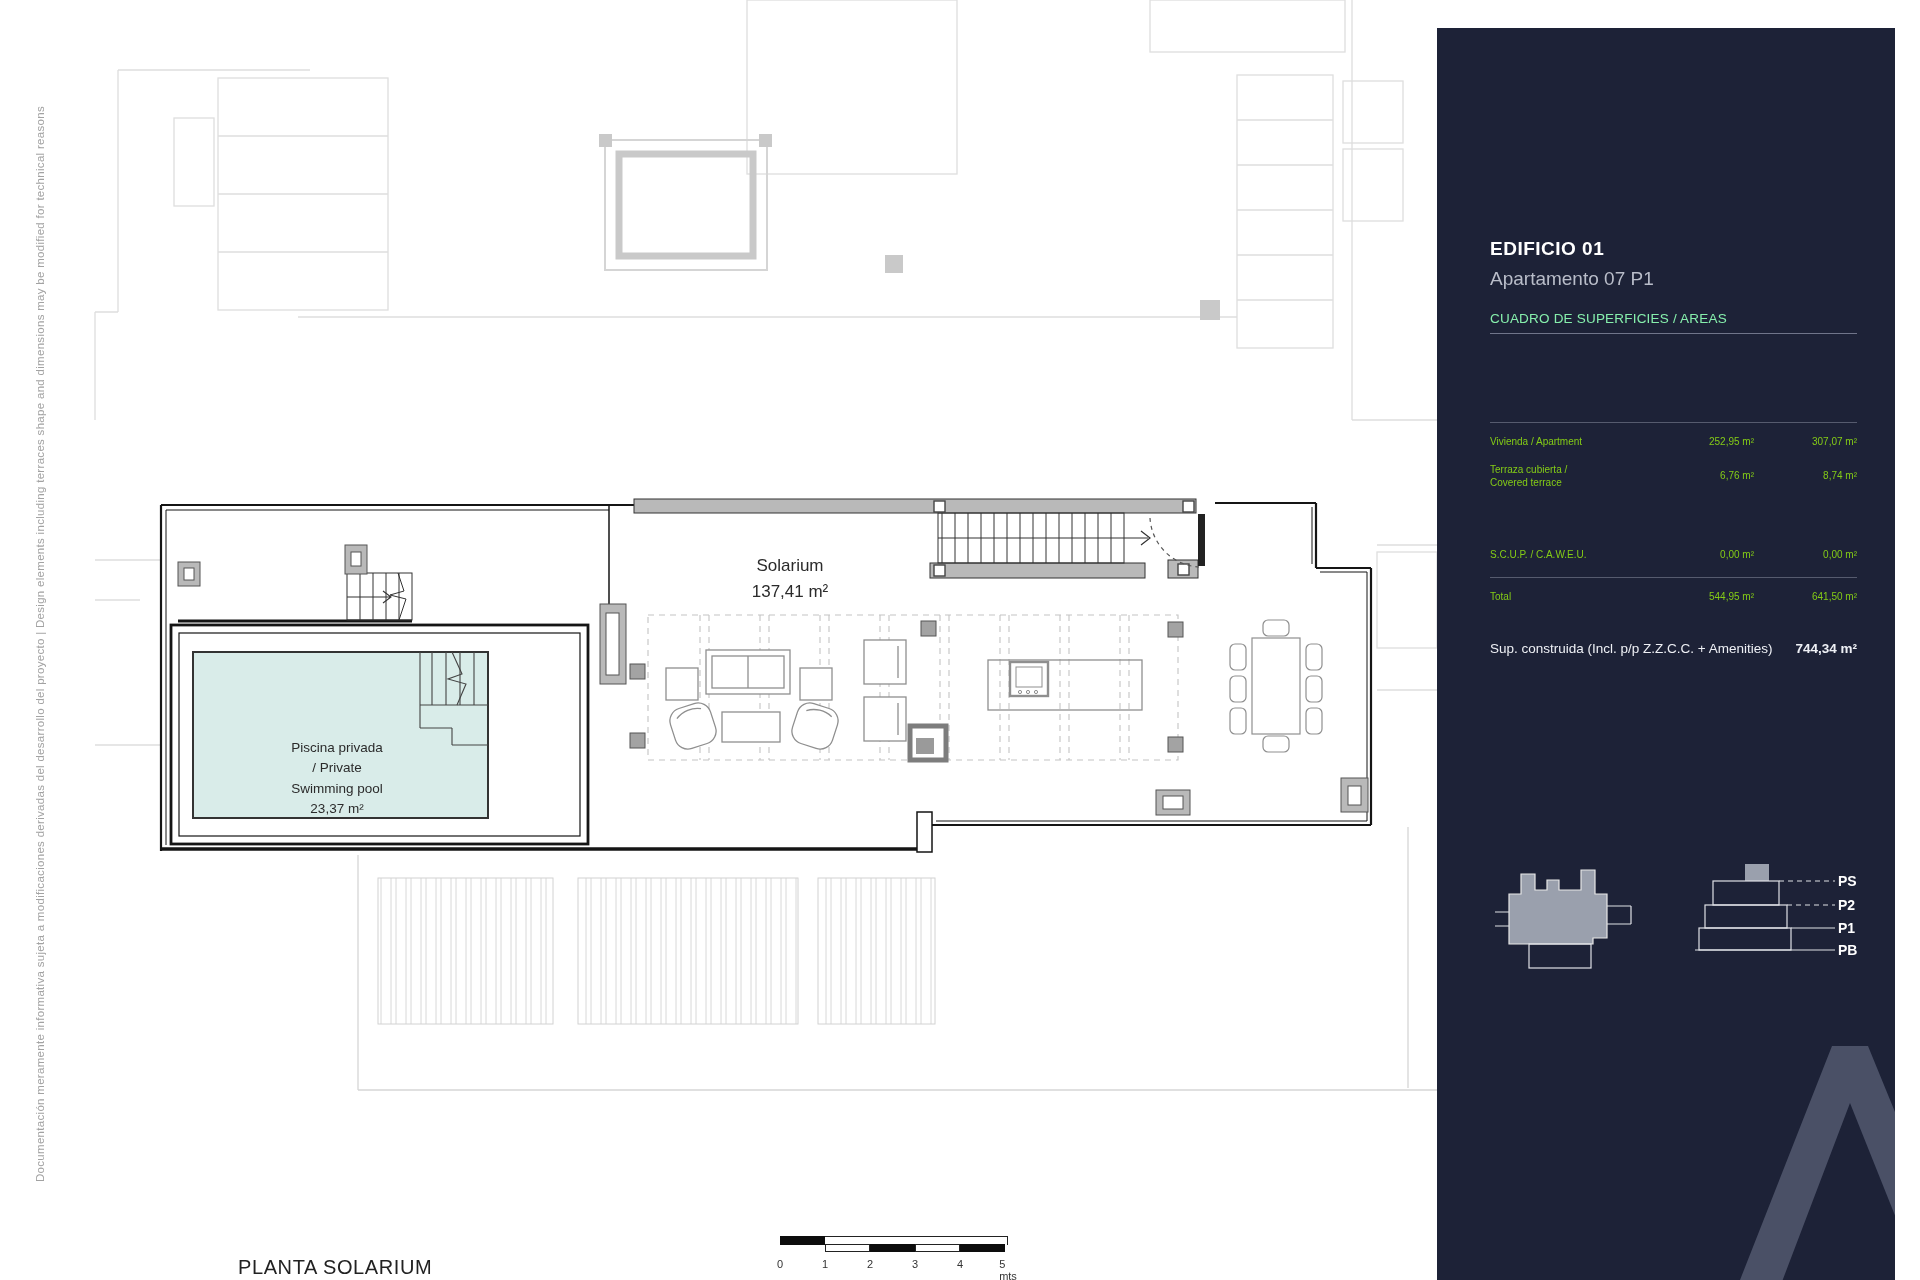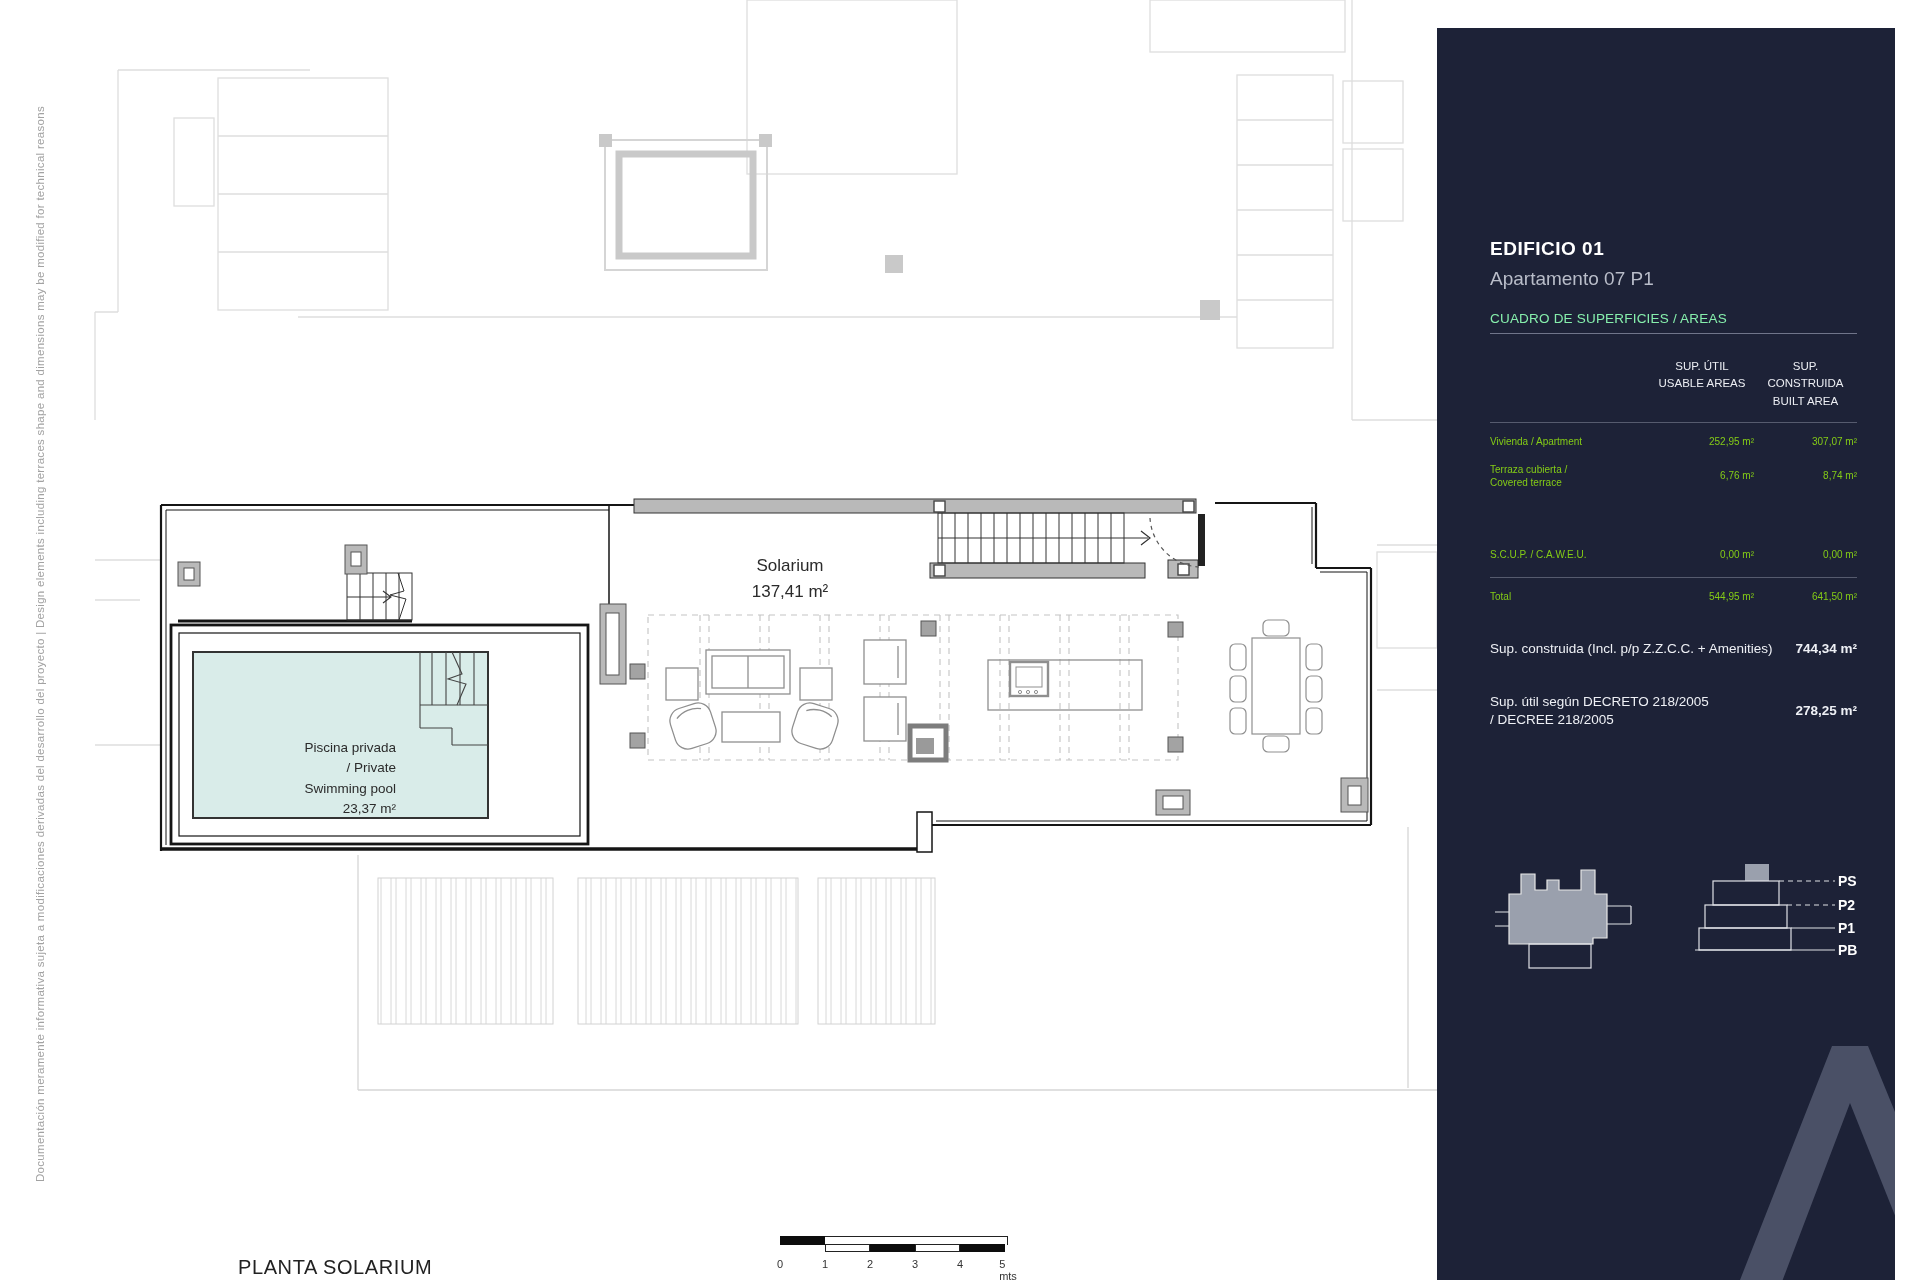--- a/index.html
+++ b/index.html
@@ -15,21 +15,21 @@
     writing-mode:vertical-rl;transform:rotate(180deg);
     font-size:11.5px;color:#a2a2a2;letter-spacing:.3px;white-space:nowrap;}
 
   
   .plansvg{position:absolute;left:0;top:0;}
 
   
   .pre{white-space:pre-line;}
   .solarium-label{position:absolute;left:728px;top:553px;width:124px;text-align:center;
     font-size:17px;line-height:1.5;color:#2b2b2b;}
-  .pool-label{position:absolute;left:278px;top:738px;width:118px;text-align:right;
+  .pool-label{position:absolute;left:278px;top:738px;width:118px;text-align:center;
     font-size:13.5px;line-height:1.5;color:#2b2b2b;}
   .plan-title{position:absolute;left:238px;top:1256px;font-size:20px;letter-spacing:.6px;color:#222;}
 
   
   .scalebar{position:absolute;left:780px;top:1236px;width:228px;height:40px;}
   .sb-row1{position:absolute;left:0;top:0;width:228px;height:8px;border-top:1px solid #222;}
   .sb-row1 .blk{position:absolute;left:0;top:-1px;width:45px;height:9px;background:#0d0d0d;}
   .sb-tick{position:absolute;right:0;top:-1px;width:1px;height:9px;background:#222;}
   .sb-row2{position:absolute;left:45px;top:8px;width:180px;height:8px;}
   .sb-row2 span{position:absolute;top:0;height:8px;width:45px;}
@@ -258,27 +258,20 @@
       <span style="left:228px">5 mts</span>
     </div>
   </div>
 
   <aside class="sidebar">
     <div class="sb-building">EDIFICIO 01</div>
     <div class="sb-apartment">Apartamento 07 P1</div>
     <div class="sb-section">CUADRO DE SUPERFICIES / AREAS</div>
     <div class="rule" style="top:305px"></div>
 
-    <div class="thead">
-      <div></div>
-      <div class="pre">SUP. ÚTIL
-USABLE AREAS</div>
-      <div class="pre">SUP. CONSTRUIDA
-BUILT AREA</div>
-    </div>
     <div class="rule2" style="top:394px"></div>
 
     <div class="trow" style="top:408px">
       <span class="lbl pre">Vivienda / Apartment</span>
       <span class="val">252,95 m²</span>
       <span class="val">307,07 m²</span>
     </div>
     <div class="trow" style="top:436px">
       <span class="lbl pre">Terraza cubierta /
 Covered terrace</span>
@@ -293,25 +286,20 @@
     <div class="rule2" style="top:549px"></div>
     <div class="trow" style="top:563px">
       <span class="lbl">Total</span>
       <span class="val">544,95 m²</span>
       <span class="val">641,50 m²</span>
     </div>
 
     <div class="xrow" style="top:612px">
       <span class="lbl" style="max-width:300px">Sup. construida (Incl. p/p Z.Z.C.C. + Amenities)</span>
       <span class="val">744,34 m²</span>
-    </div>
-    <div class="xrow" style="top:665px">
-      <span class="lbl pre" style="max-width:250px">Sup. útil según DECRETO 218/2005
-/ DECREE 218/2005</span>
-      <span class="val">278,25 m²</span>
     </div>
 
     <div class="diagrams">
       <svg width="175" height="110" style="position:absolute;left:5px;top:0">
         <polygon points="14,30 26,30 26,10 40,10 40,26 52,26 52,16 64,16 64,26 86,26 86,6 100,6 100,30 112,30 112,74 98,74 98,80 14,80" fill="#9aa0ad" stroke="#e8e8e8" stroke-width="1.2"></polygon>
         <g stroke="#dfe1e6" stroke-width="1.2" fill="none">
           <rect x="34" y="80" width="62" height="24"></rect>
           <path d="M112 42H136M136 42V60M112 60H136M0 48H14M0 62H14"></path>
         </g>
       </svg>

